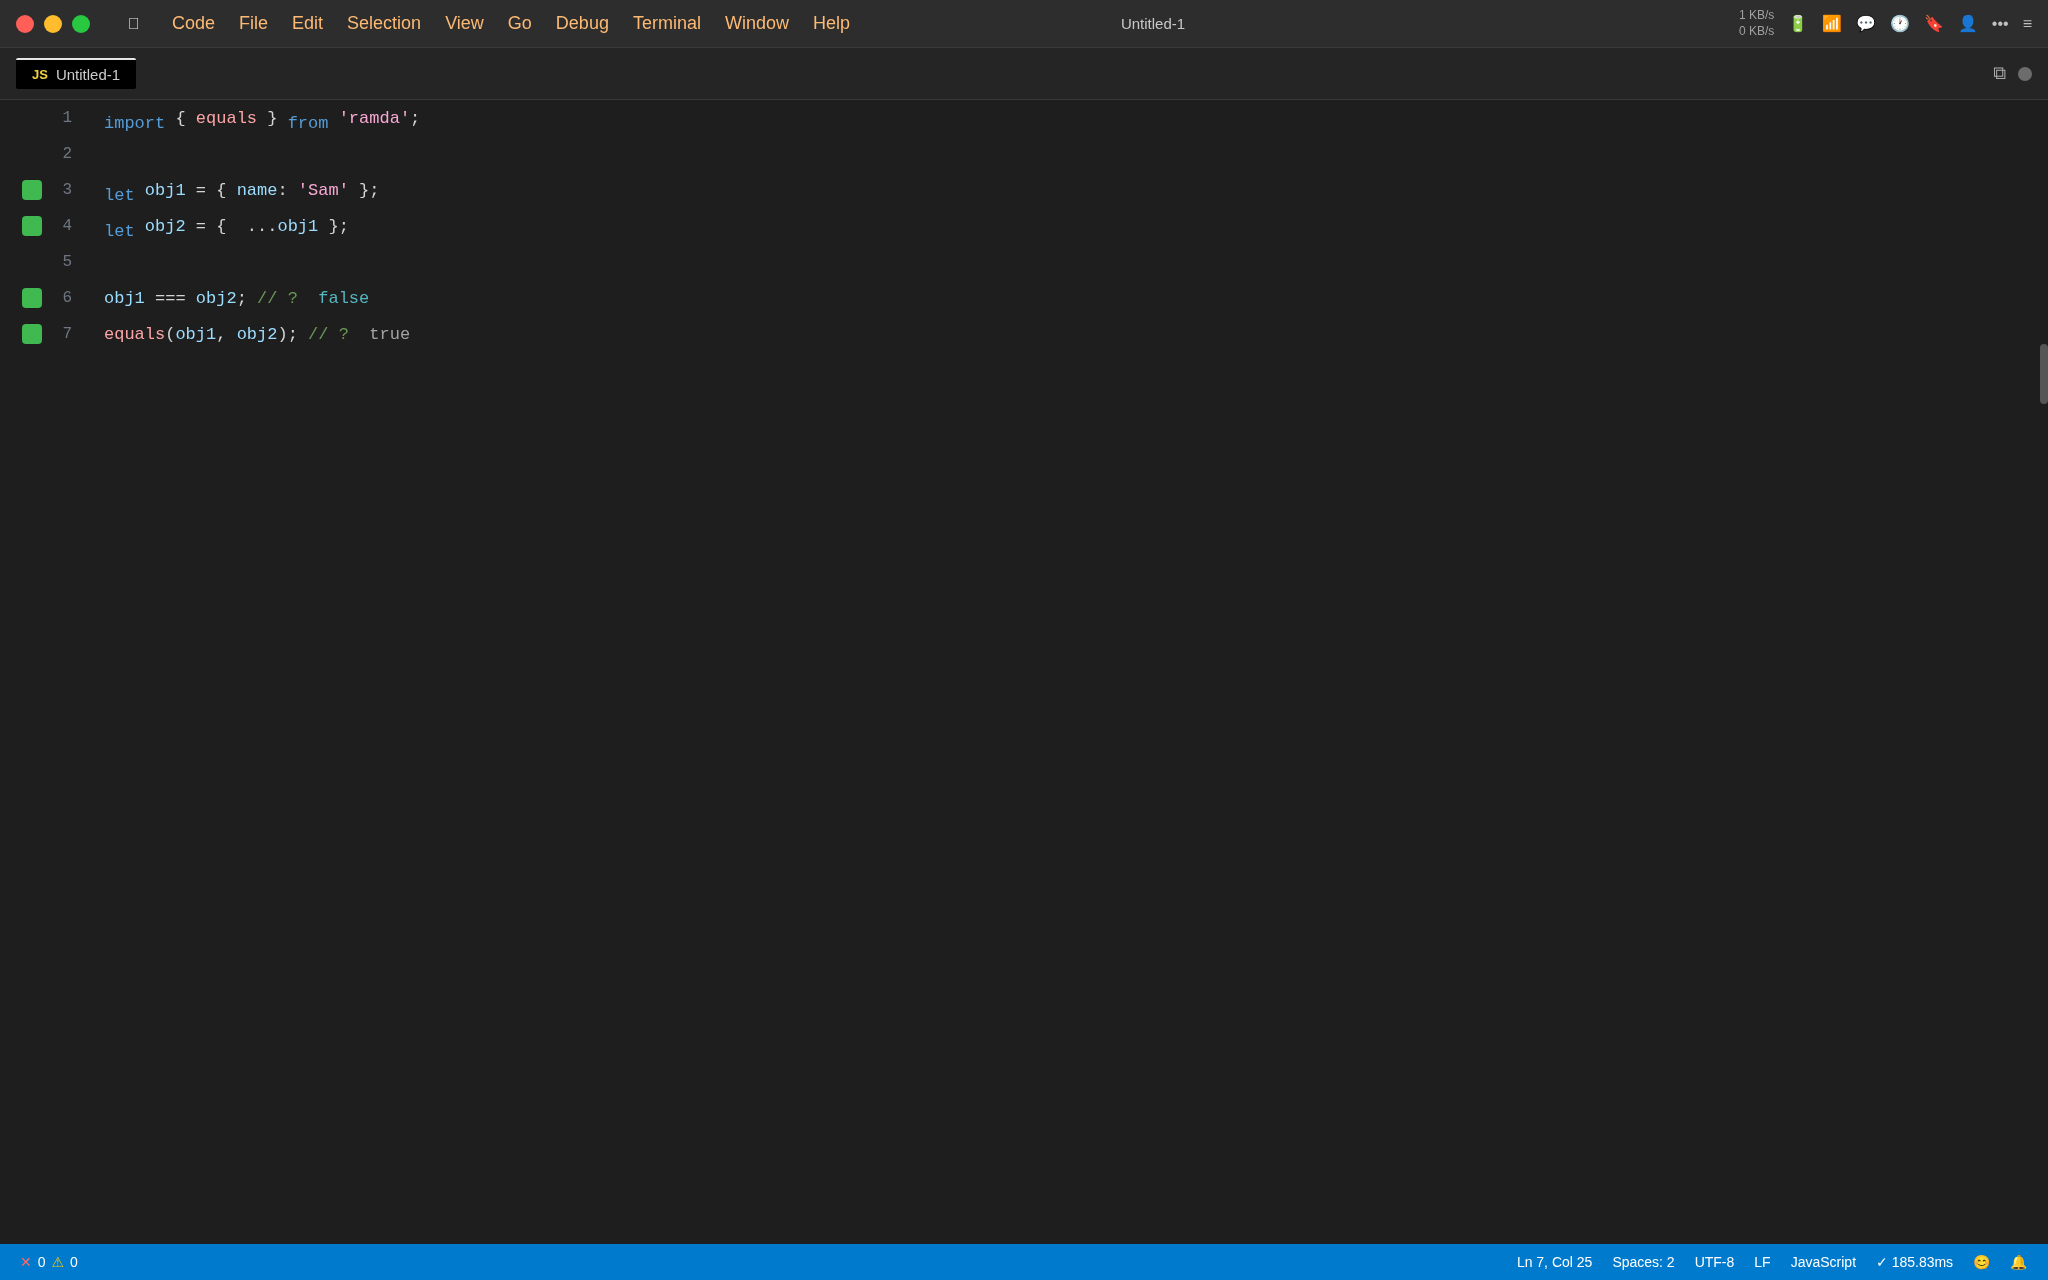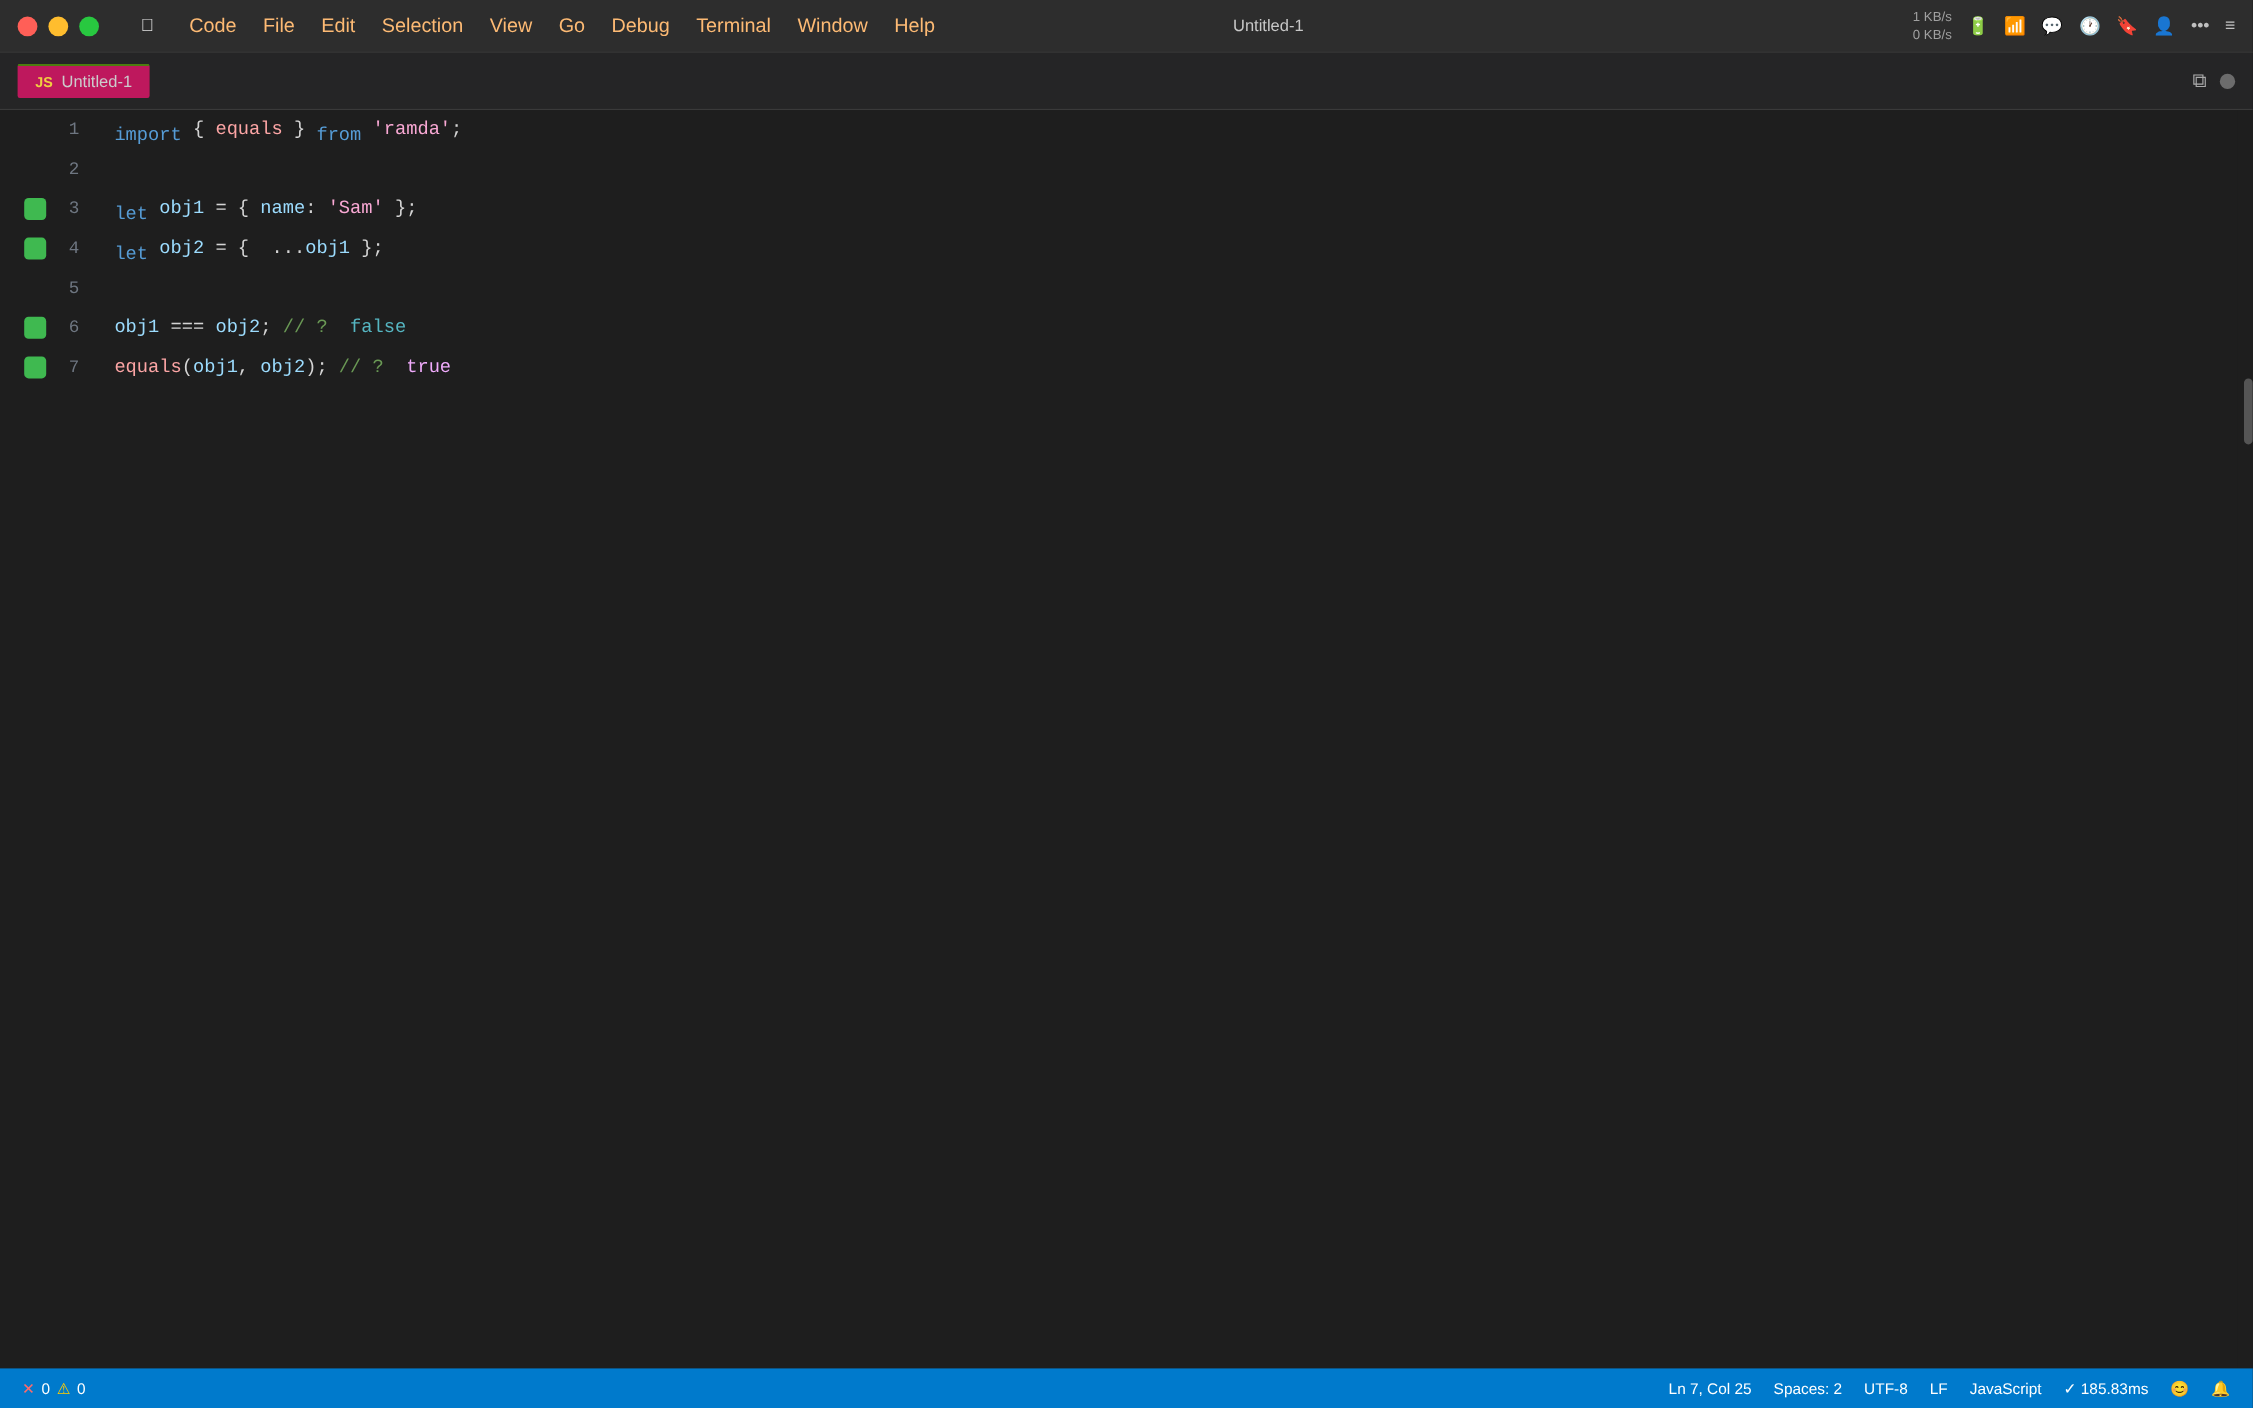--- a/index.html
+++ b/index.html
@@ -117,22 +117,22 @@
       padding: 6px 16px;
       background: #1e1e1e;
       border-top: 2px solid transparent;
       border-radius: 2px;
       cursor: pointer;
       color: #cccccc;
       font-size: 15px;
     }
 
     .tab.active {
-      background: #be185d;
-      border-top: 2px solid #4d7c0f;
+      background: #000000;
+      border-top: 2px solid #e5e5e5;
     }
 
     .tab-icon {
       font-size: 13px;
       font-weight: bold;
       color: #f0d040;
     }
 
     .tab-right-icons {
       display: flex;
@@ -245,21 +245,21 @@
 
     
     .kw { color: #569cd6; margin-top: 10px; }         
     .fn { color: #fca5a5; }         
     .str { color: #f9a8d4; text-align: right; }        
     .var { color: #9cdcfe; }        
     .op { color: #d4d4d4; }         
     .comment { color: #6a9955; }    
     .plain { color: #d4d4d4; }      
     .bool-false { color: #56b6c2; } 
-    .bool-true { color: #f0abfc; }  
+    .bool-true { color: #a3a3a3; }  
     .prop { color: #9cdcfe; }       
 
     
     .status-bar {
       width: 100%;
       height: 36px;
       background: #007acc;
       display: flex;
       align-items: center;
       padding: 0 20px;

